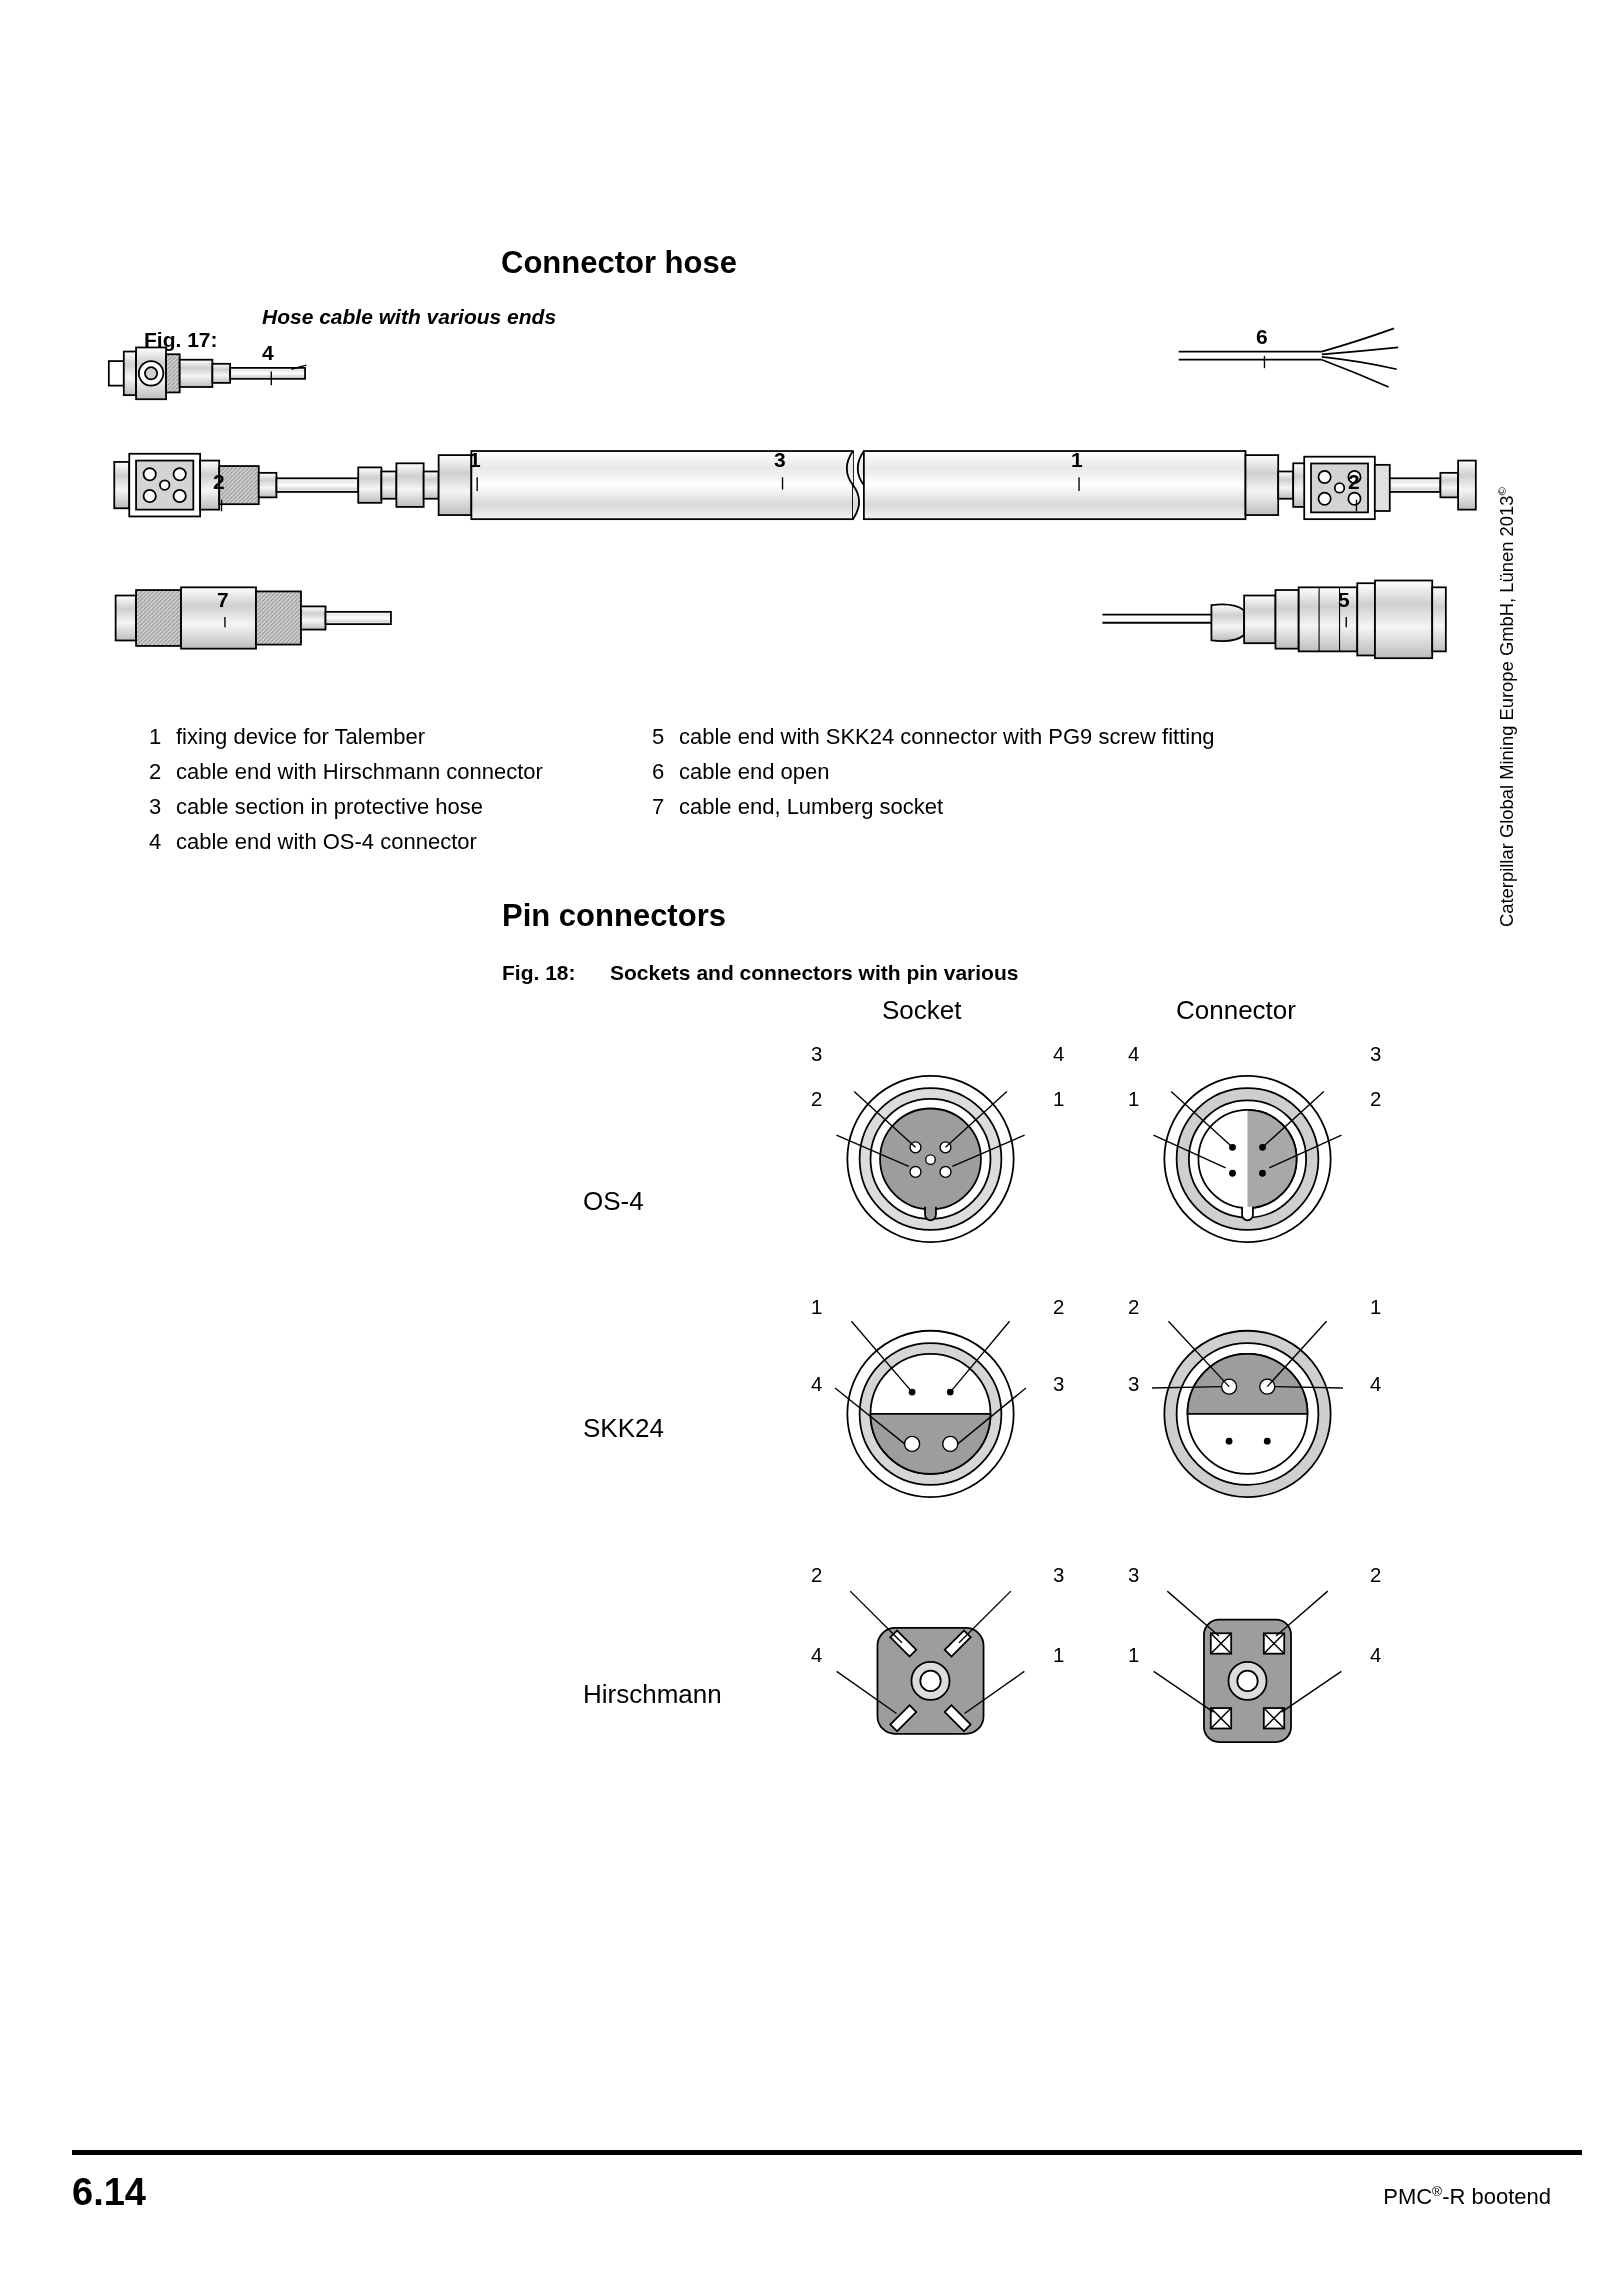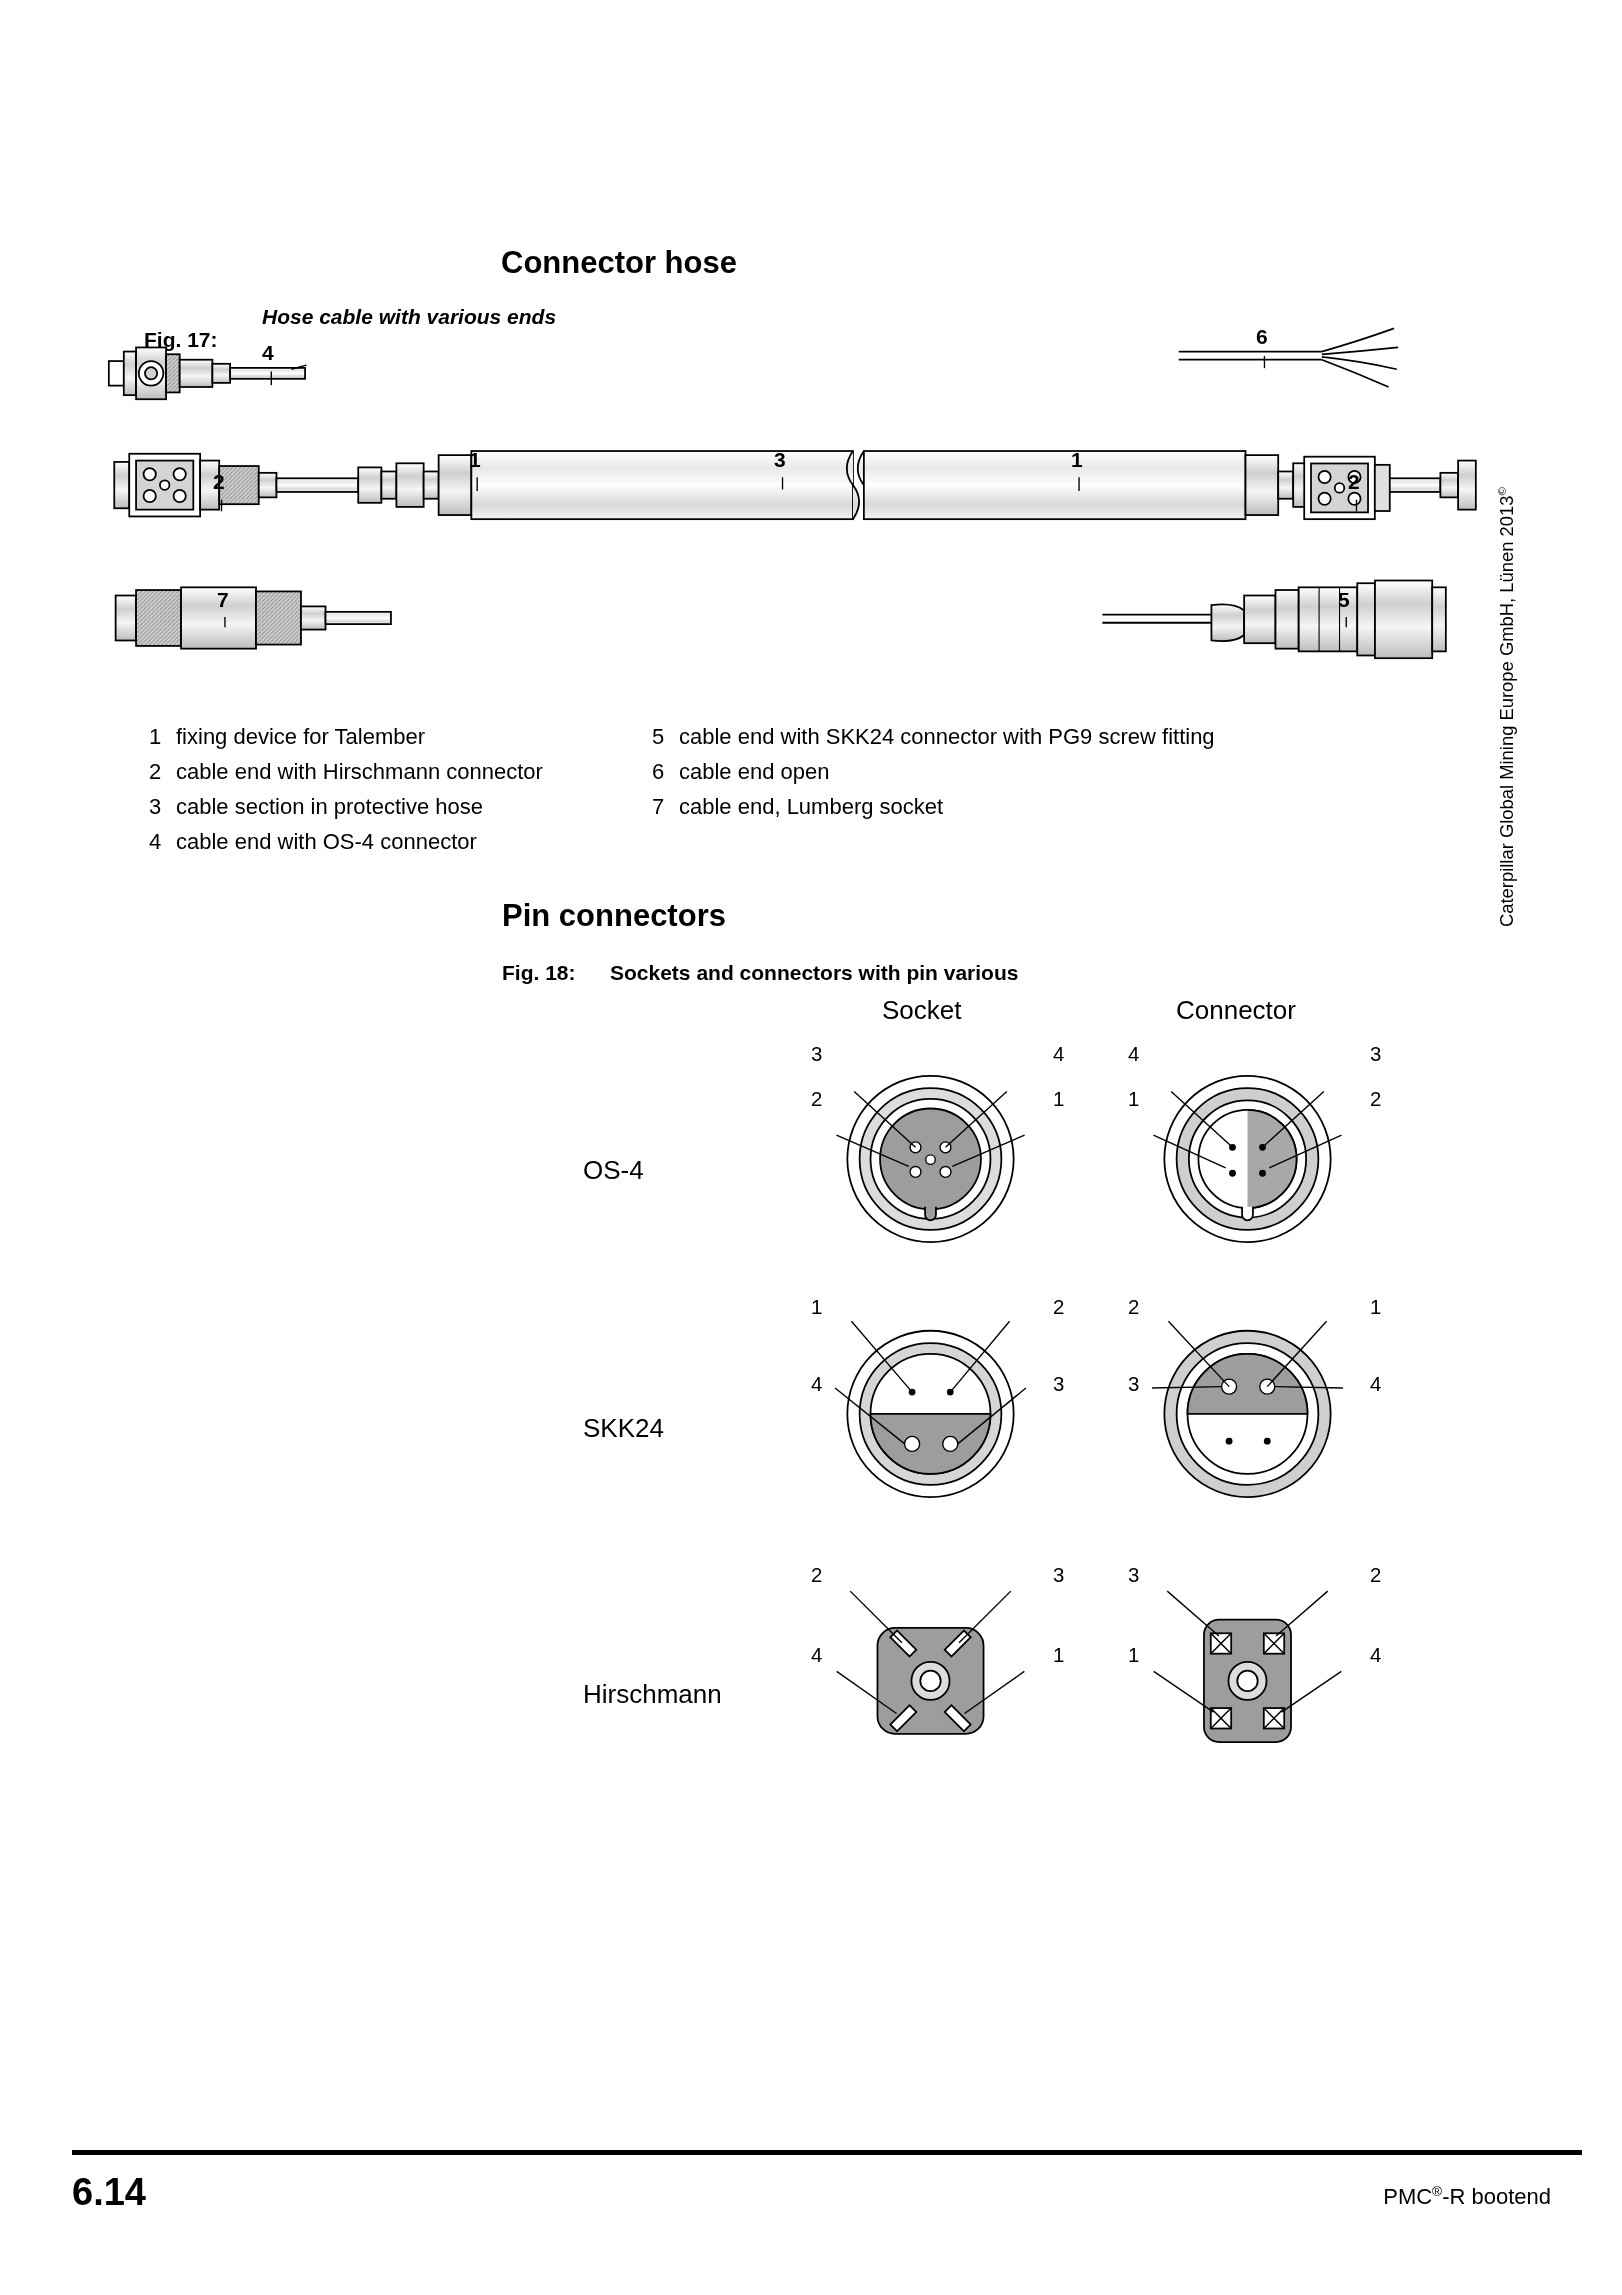--- a/index.html
+++ b/index.html
@@ -253,21 +253,21 @@
   </div>
 
   <div class="t sec-title" style="left:502px; top:898px;">Pin connectors</div>
 
   <div class="t fig-cap" style="left:502px; top:961px;">Fig. 18:</div>
   <div class="t fig-cap" style="left:610px; top:961px;">Sockets and connectors with pin various</div>
 
   <div class="t big-label" style="left:882px; top:995px;">Socket</div>
   <div class="t big-label" style="left:1176px; top:995px;">Connector</div>
 
-  <div class="t big-label" style="left:583px; top:1155px;">OS-4</div>
+  <div class="t big-label" style="left:583px; top:1186px;">OS-4</div>
 
   <div style="position:absolute; left:801px; top:1026px;">
     <svg width="259" height="225" viewBox="0 0 380 330">
       <g stroke="#000" stroke-width="2.6" fill="none">
         <circle cx="190" cy="195" r="122" fill="#ffffff"></circle>
         <circle cx="190" cy="195" r="104" fill="#dcdcdc"></circle>
         <circle cx="190" cy="195" r="88" fill="#ffffff"></circle>
         <circle cx="190" cy="195" r="74" fill="#9d9d9d"></circle>
         <path d="M182 265 l0 12 a8 8 0 0 0 16 0 l0 -12" fill="#9d9d9d"></path>
       </g>

